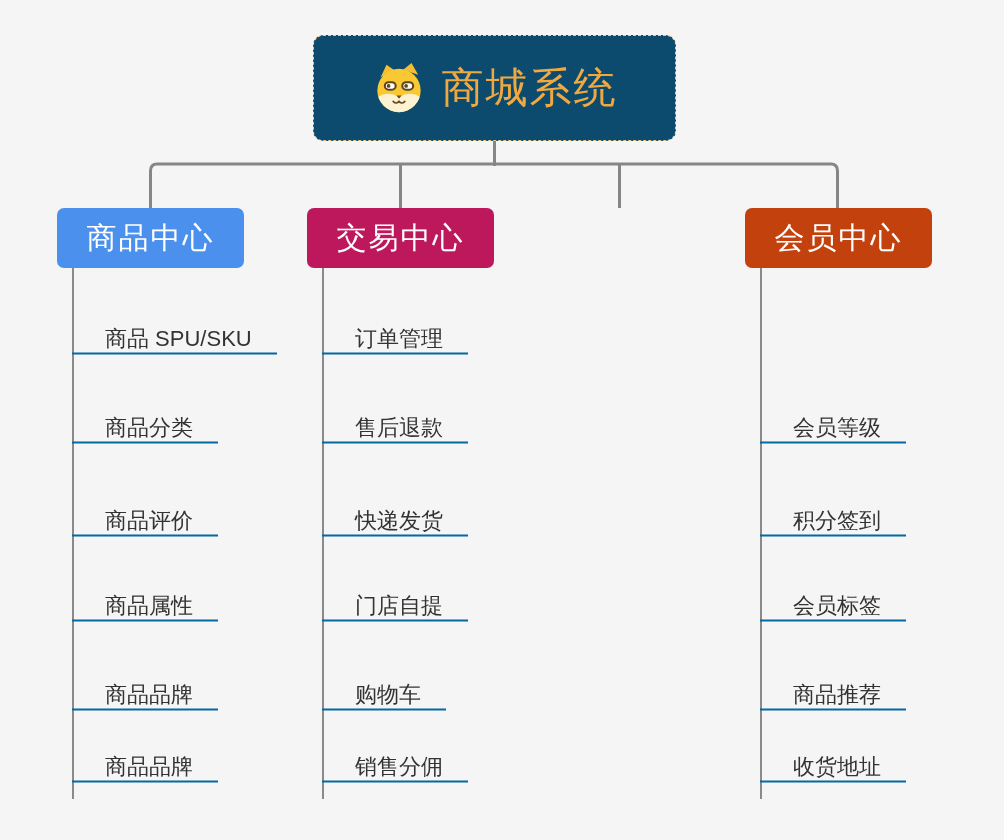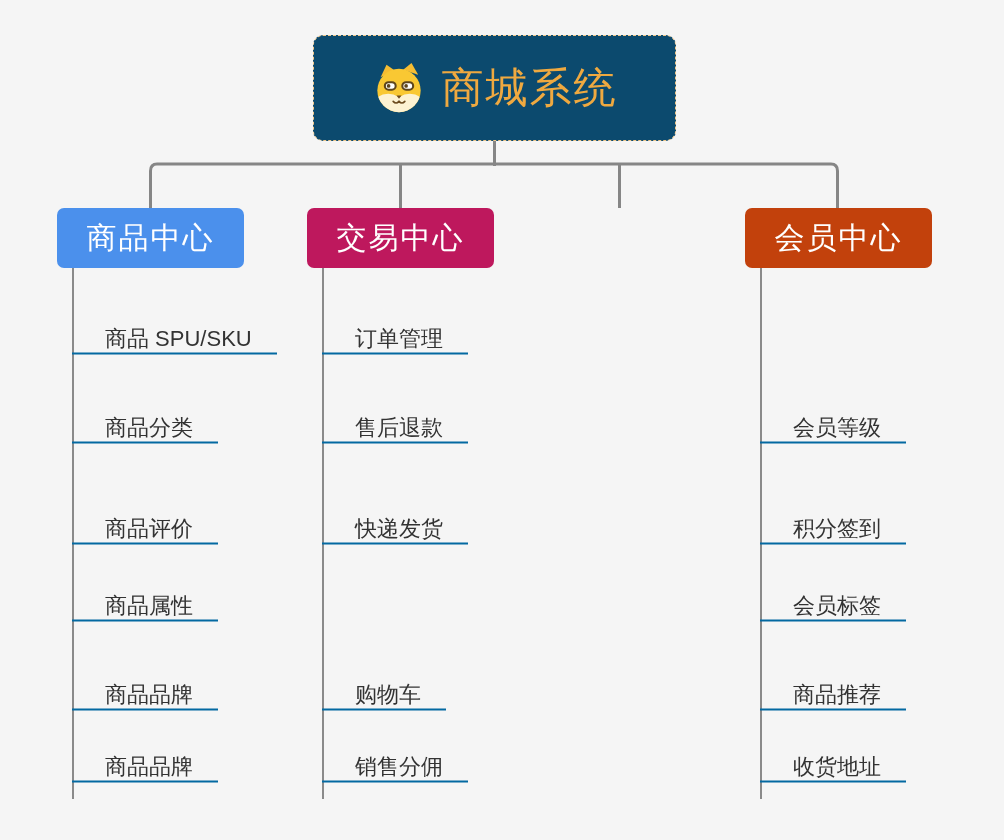--- a/index.html
+++ b/index.html
@@ -22,21 +22,21 @@
     color:#ffffff;font-size:30px;letter-spacing:2px;display:flex;
     align-items:center;justify-content:center;cursor:pointer;
   }
   .spine{position:absolute;left:15px;top:60px;width:2px;height:531px;background:#8a8a8a;}
   .leaf{
     position:absolute;left:15px;transform:translateY(-100%);
     white-space:nowrap;padding:0 25px 0 33px;
     border-bottom:2px solid #0369a1;font-size:22px;color:#333333;
     line-height:1.25;cursor:pointer;
   }
-  .l1{top:146px}.l2{top:235px}.l3{top:336px}.l4{top:413px}.l5{top:502px}.l6{top:574px}
+  .l1{top:146px}.l2{top:235px}.l3{top:328px}.l4{top:413px}.l5{top:502px}.l6{top:574px}
   .b1{left:57px}.b2{left:307px}.b3{left:526px}.b4{left:745px}
 </style>
 </head>
 <body>
 
 <div class="canvas">
 
   <svg class="connectors" width="1004" height="220" viewBox="0 0 1004 220">
     <path class="cline" d="M494.5 140 V166" stroke="#868686"></path>
     <path class="cline" d="M150.5 208 V171 Q150.5 164 157 164 H831 Q837.5 164 837.5 171 V208" stroke="#868686"></path>
@@ -75,20 +75,21 @@
     <div class="leaf l5">商品品牌</div>
     <div class="leaf l6">商品品牌</div>
   </div>
 
   <div class="branch b2">
     <div class="branch-box" style="background: #be185d;">交易中心</div>
     <div class="spine"></div>
     <div class="leaf l1">订单管理</div>
     <div class="leaf l2">售后退款</div>
     <div class="leaf l3">快递发货</div>
+    <div class="leaf l4">门店自提</div>
     <div class="leaf l5">购物车</div>
     <div class="leaf l6">销售分佣</div>
   </div>
 
 
   <div class="branch b4">
     <div class="branch-box" style="background: #c2410c;">会员中心</div>
     <div class="spine"></div>
     <div class="leaf l2">会员等级</div>
     <div class="leaf l3">积分签到</div>

